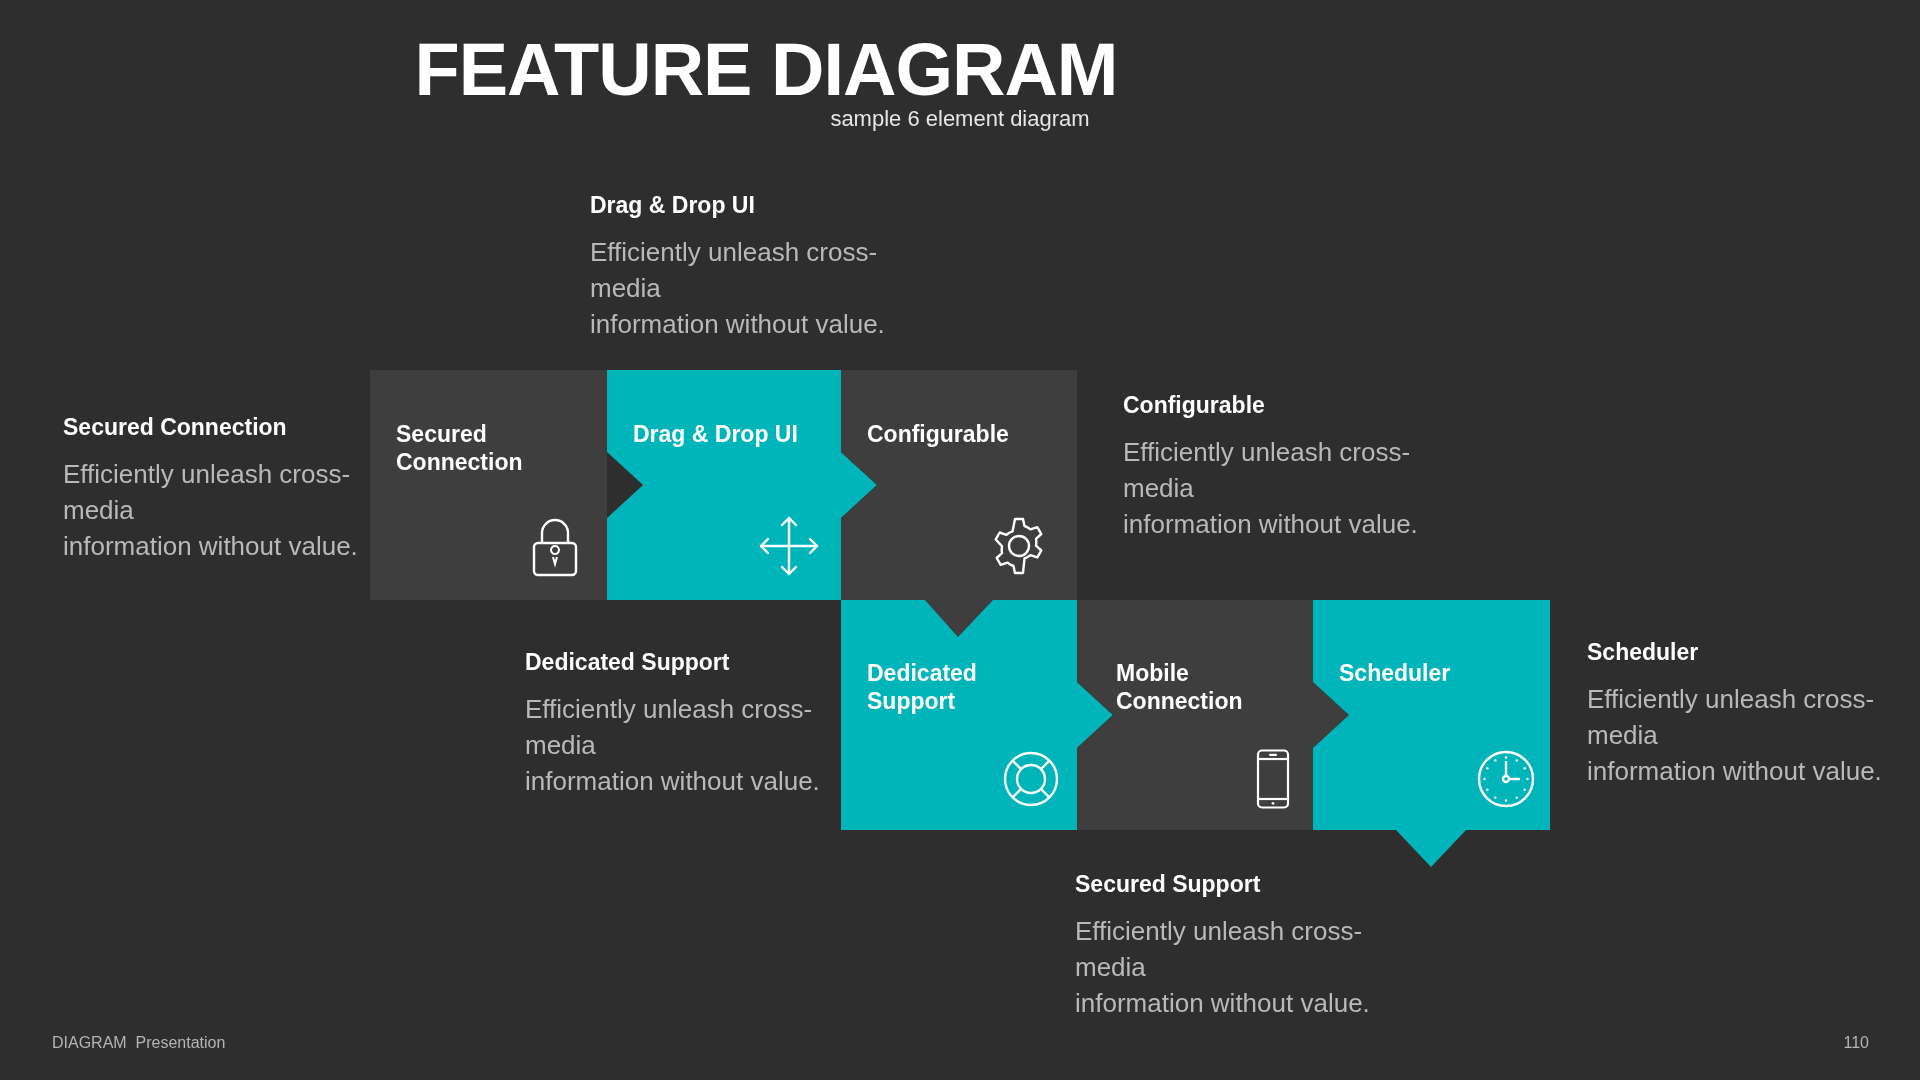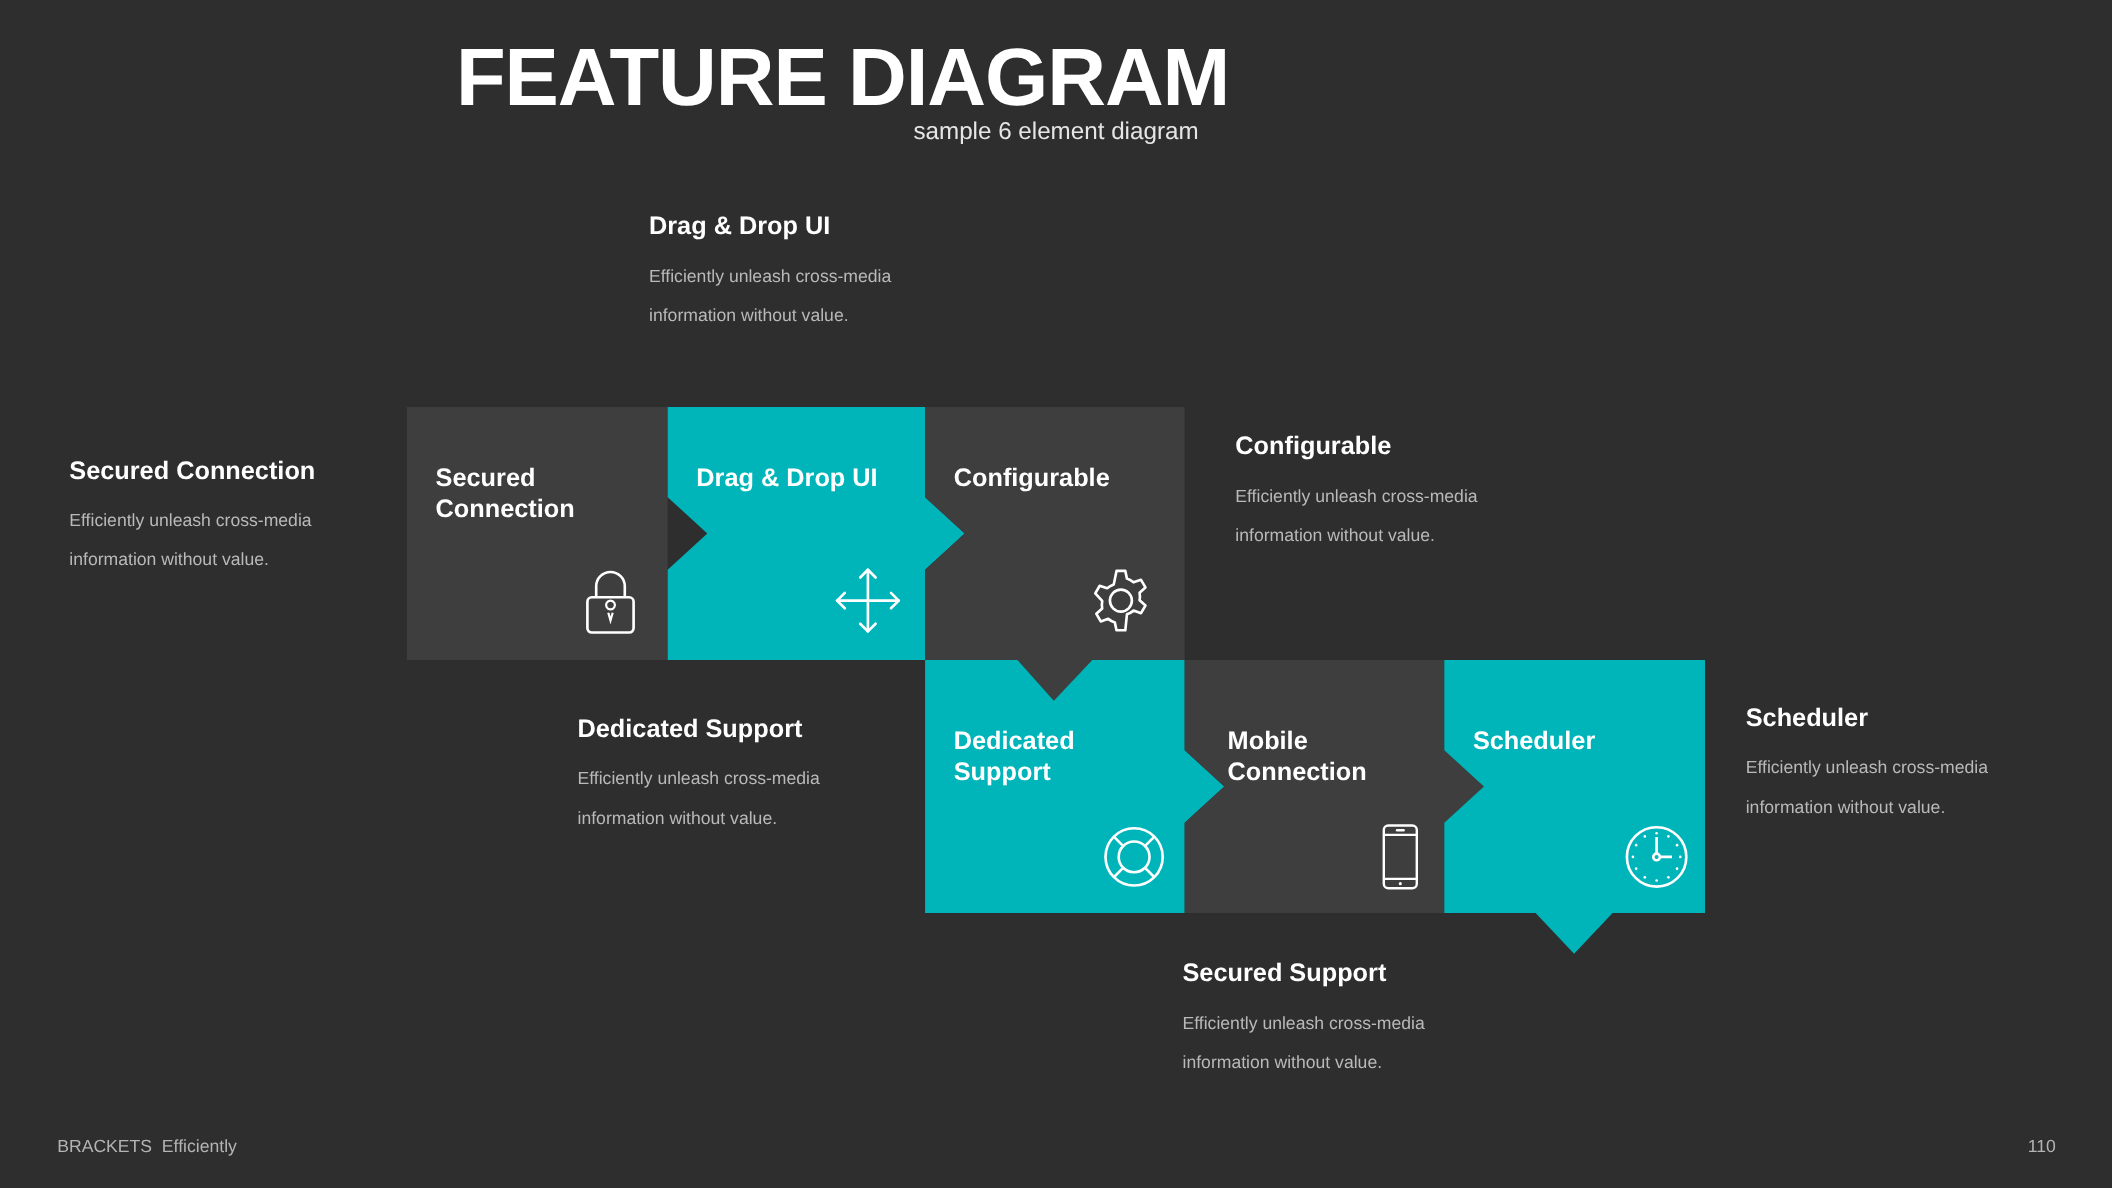--- a/index.html
+++ b/index.html
@@ -16,21 +16,21 @@
     }
     .subtitle {
       position: absolute; left: 0; top: 104px; width: 1920px; text-align: center;
       font-size: 22px; color: #e6e6e6; line-height: 30px;
     }
     .desc { position: absolute; width: 340px; }
     .desc h3 {
       margin: 0; font-size: 23px; font-weight: bold; color: #ffffff; line-height: 30px;
     }
     .desc p {
-      margin: 14px 0 0 0; font-size: 16px; color: #b9b9b9; line-height: 36px;
+      margin: 14px 0 0 0; font-size: 26px; color: #b9b9b9; line-height: 36px;
     }
     .diagram { position: absolute; left: 0; top: 0; width: 1920px; height: 1080px; }
     .box-label {
       position: absolute; font-size: 23px; font-weight: bold; line-height: 28px;
       color: #ffffff; width: 190px;
     }
     .icon { position: absolute; }
     .footer-left {
       position: absolute; left: 52px; top: 1034px; font-size: 16px; color: #b4b4b4;
     }
@@ -155,14 +155,14 @@
 <div class="desc" style="left:1587px; top:637px;">
   <h3>Scheduler</h3>
   <p><span>Efficiently unleash cross-media</span><br><span>information without value.</span></p>
 </div>
 
 <div class="desc" style="left:1075px; top:869px;">
   <h3>Secured Support</h3>
   <p><span>Efficiently unleash cross-media</span><br><span>information without value.</span></p>
 </div>
 
-<div class="footer-left" style="white-space:pre;">BRACKETS  Efficiently</div>
+<div class="footer-left" style="white-space:pre;">DIAGRAM  Presentation</div>
 <div class="footer-right">110</div>
 
 </body></html>

